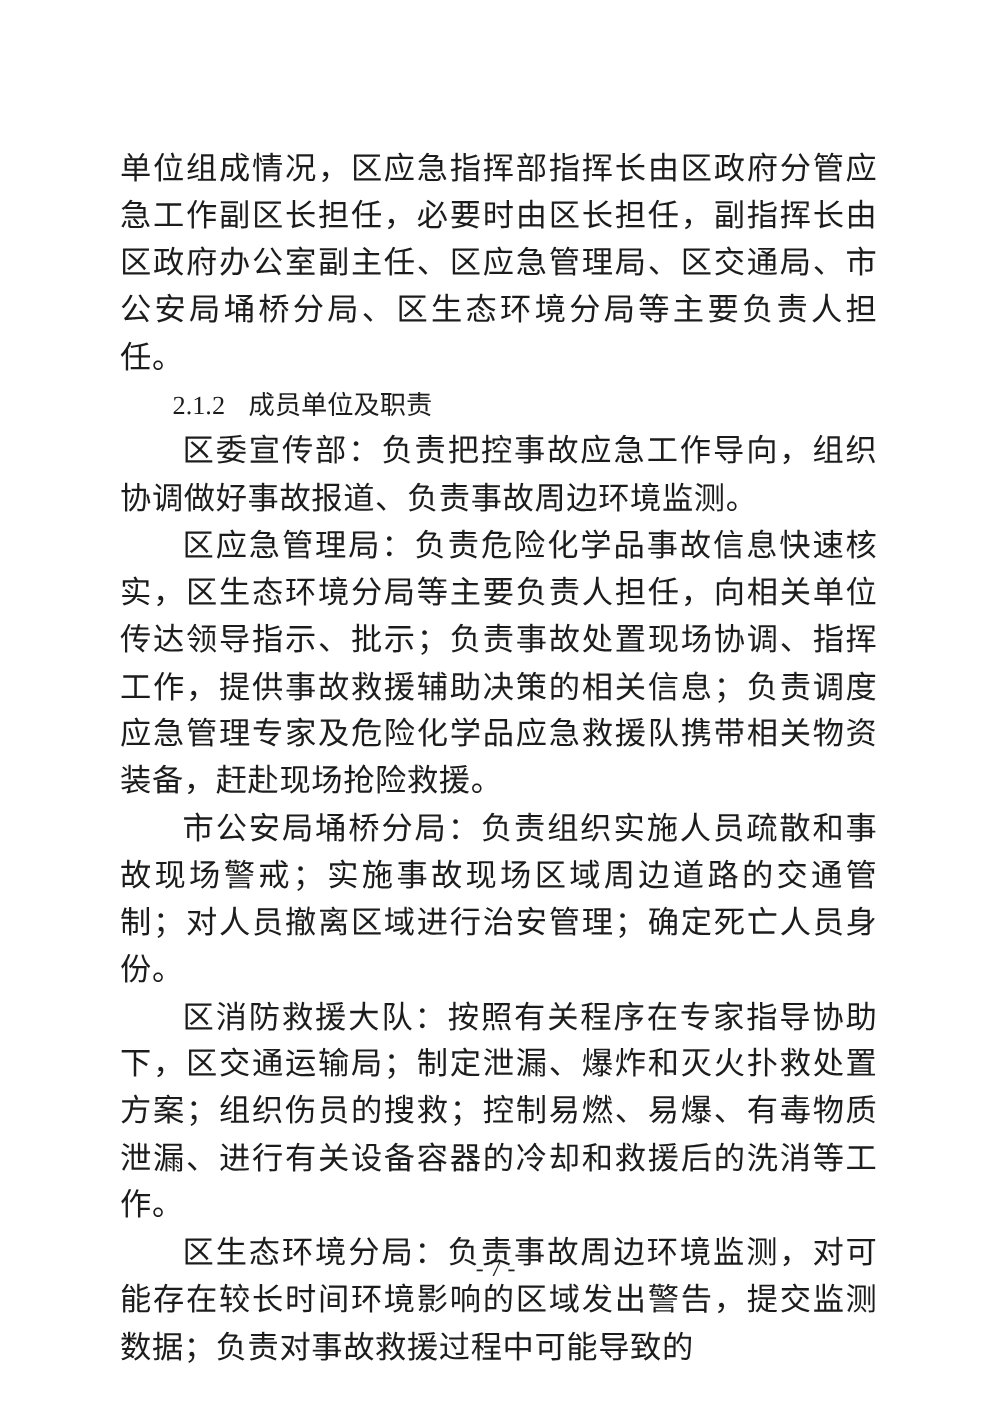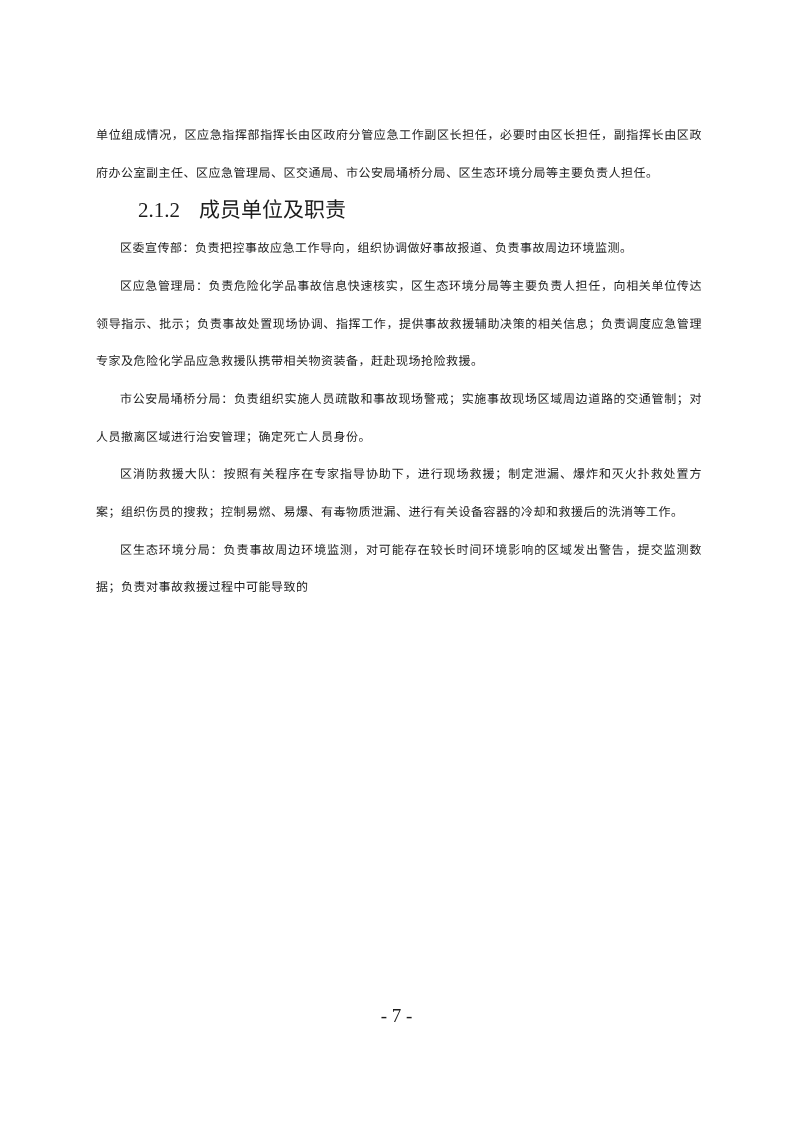--- a/index.html
+++ b/index.html
@@ -18,21 +18,21 @@
   }
   .doc-content {
     position: absolute;
     left: 96px;
     top: 117px;
     width: 606px;
     text-align: justify;
   }
   .doc-content p {
     margin: 0;
-    font-size: 12px;
+    font-size: 25px;
     line-height: 37.7px;
     text-indent: 2em;
     text-align: justify;
     letter-spacing: 0.5px;
   }
   .doc-content p.no-indent {
     text-indent: 0;
   }
   .doc-content h3 {
     margin: 0;
@@ -67,21 +67,21 @@
       <span class="heading-number">2.1.2</span><span>成员单位及职责</span>
     </h3>
 
 
     <p>区委宣传部：负责把控事故应急工作导向，组织协调做好事故报道、负责事故周边环境监测。</p>
 
     <p>区应急管理局：负责危险化学品事故信息快速核实，区生态环境分局等主要负责人担任，向相关单位传达领导指示、批示；负责事故处置现场协调、指挥工作，提供事故救援辅助决策的相关信息；负责调度应急管理专家及危险化学品应急救援队携带相关物资装备，赶赴现场抢险救援。</p>
 
     <p>市公安局埇桥分局：负责组织实施人员疏散和事故现场警戒；实施事故现场区域周边道路的交通管制；对人员撤离区域进行治安管理；确定死亡人员身份。</p>
 
-    <p>区消防救援大队：按照有关程序在专家指导协助下，进行现场救援；制定泄漏、爆炸和灭火扑救处置方案；组织伤员的搜救；控制易燃、易爆、有毒物质泄漏、进行有关设备容器的冷却和救援后的洗消等工作。</p>
+    <p>区消防救援大队：按照有关程序在专家指导协助下，区交通运输局；制定泄漏、爆炸和灭火扑救处置方案；组织伤员的搜救；控制易燃、易爆、有毒物质泄漏、进行有关设备容器的冷却和救援后的洗消等工作。</p>
 
 
     <p>区生态环境分局：负责事故周边环境监测，对可能存在较长时间环境影响的区域发出警告，提交监测数据；负责对事故救援过程中可能导致的</p>
 
   </div>
 
   <div class="page-footer">- 7 -</div>
 </div>
 
 </body></html>

